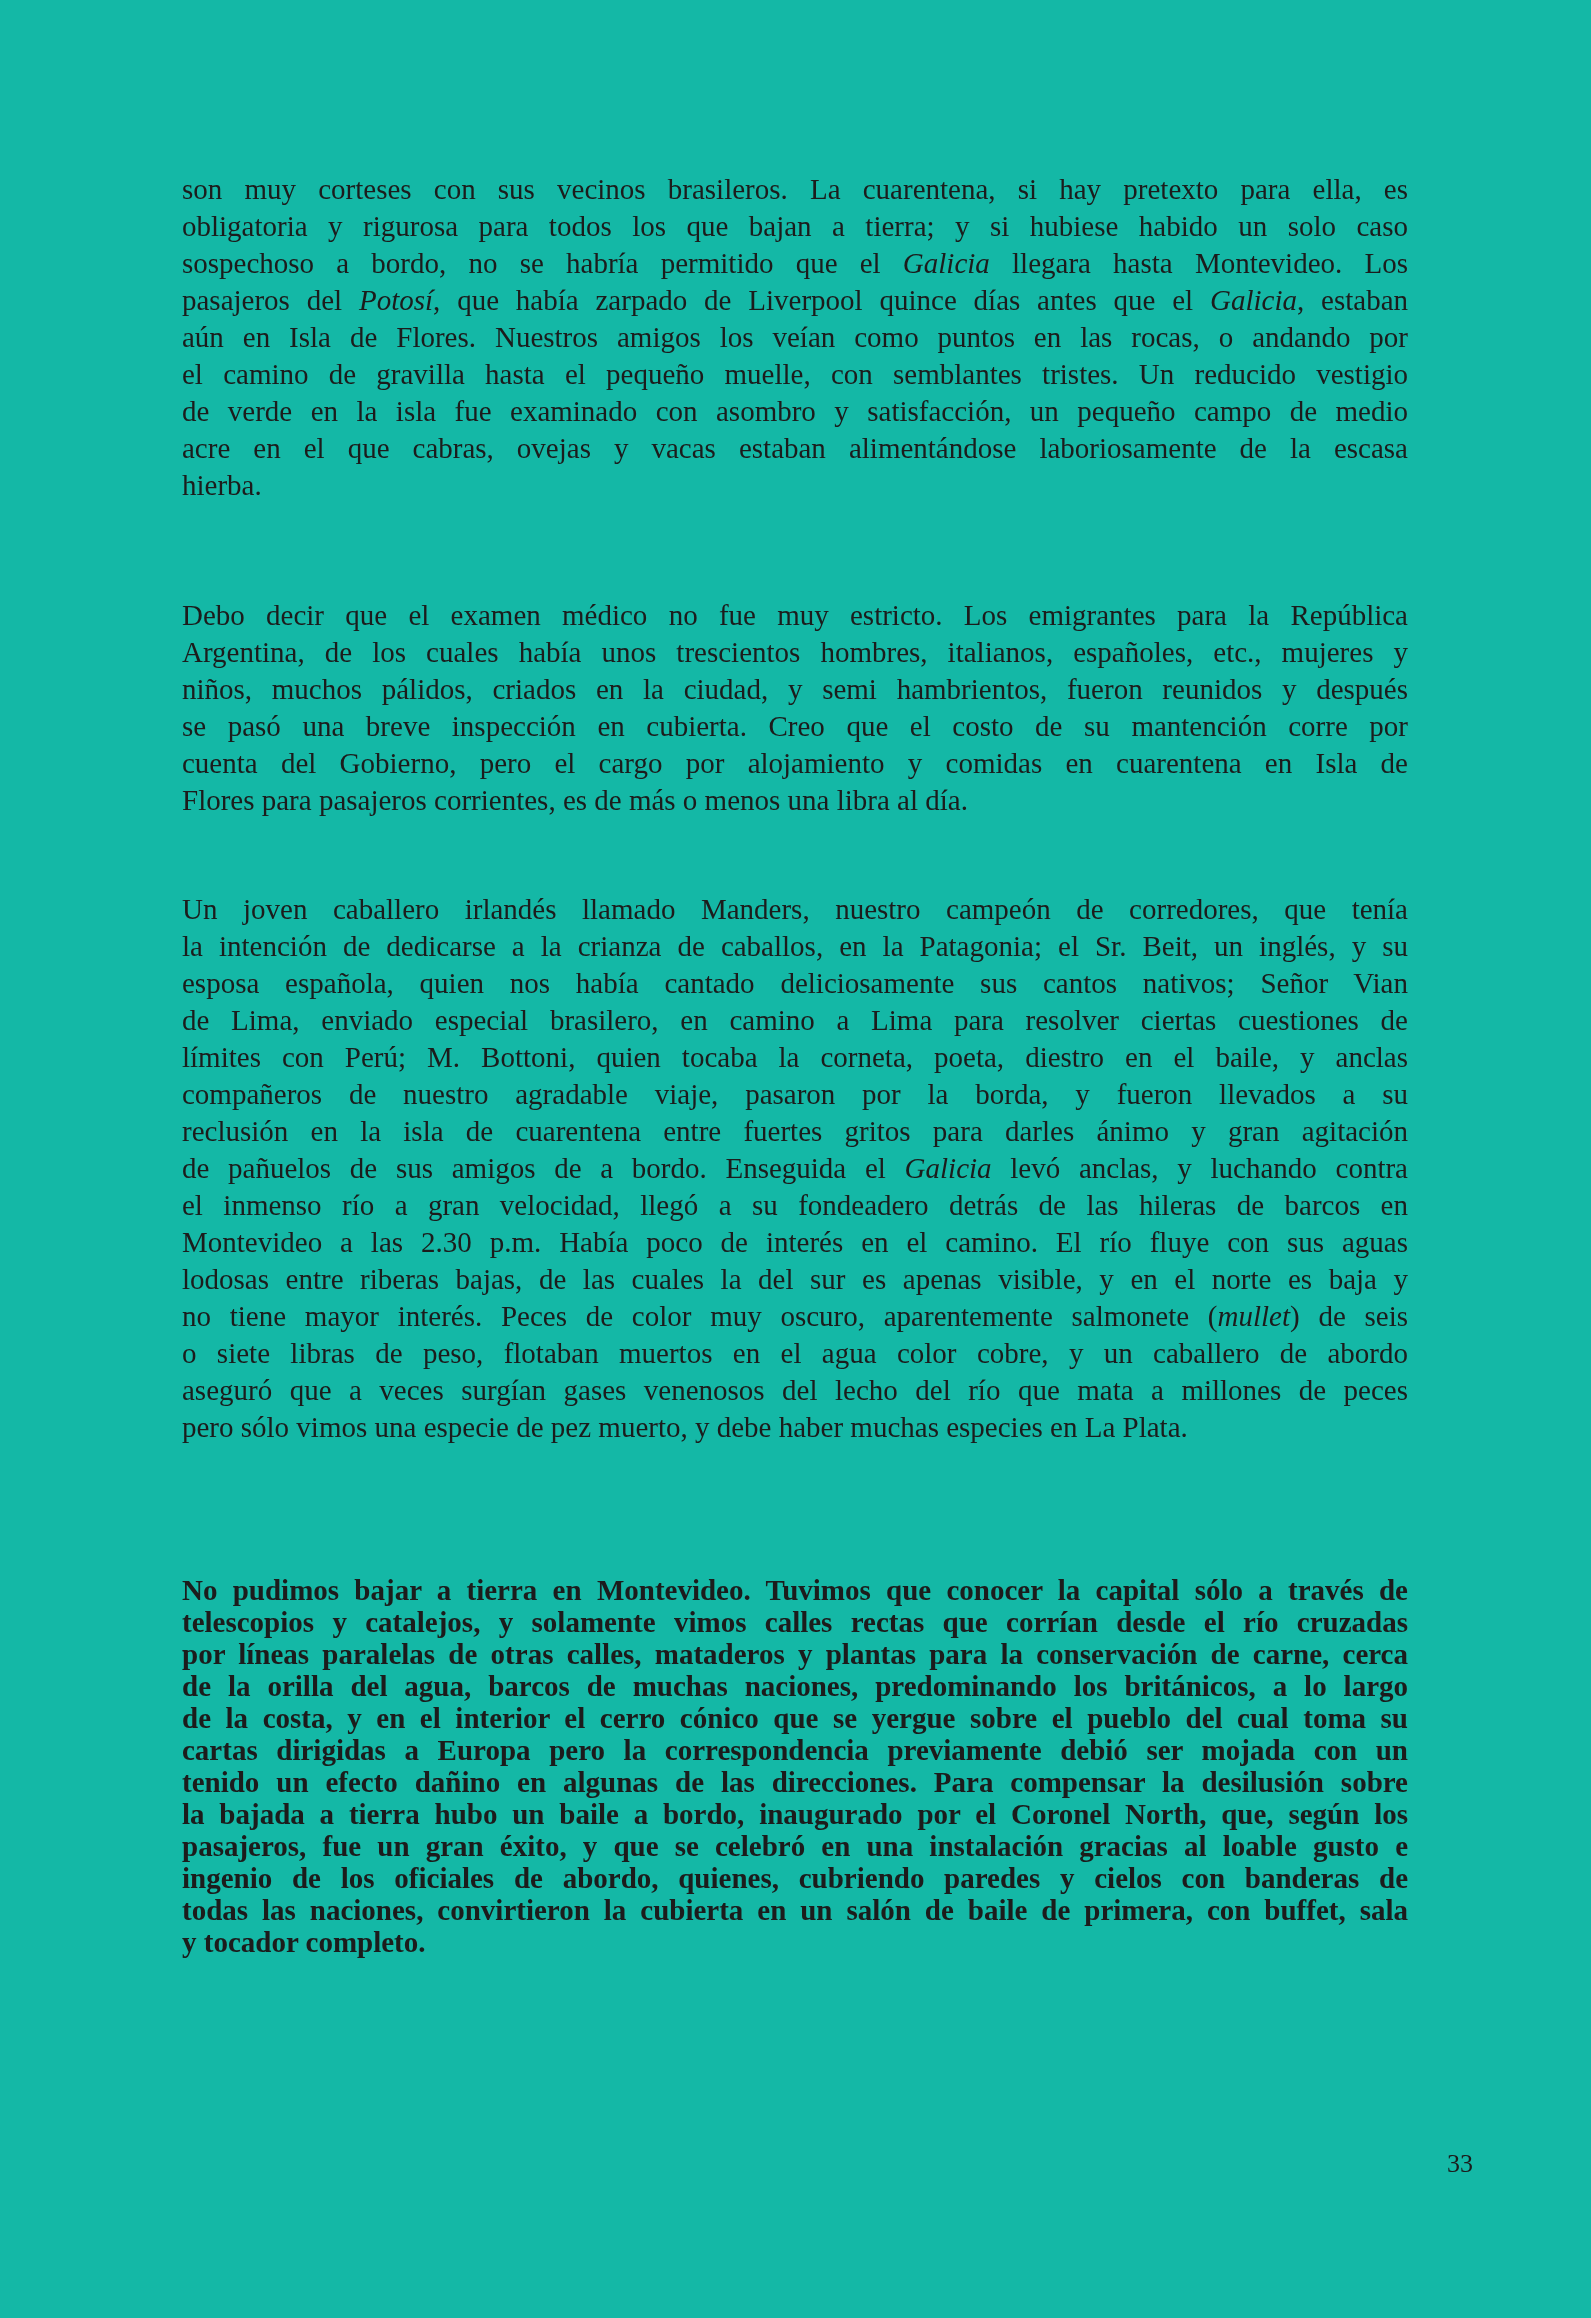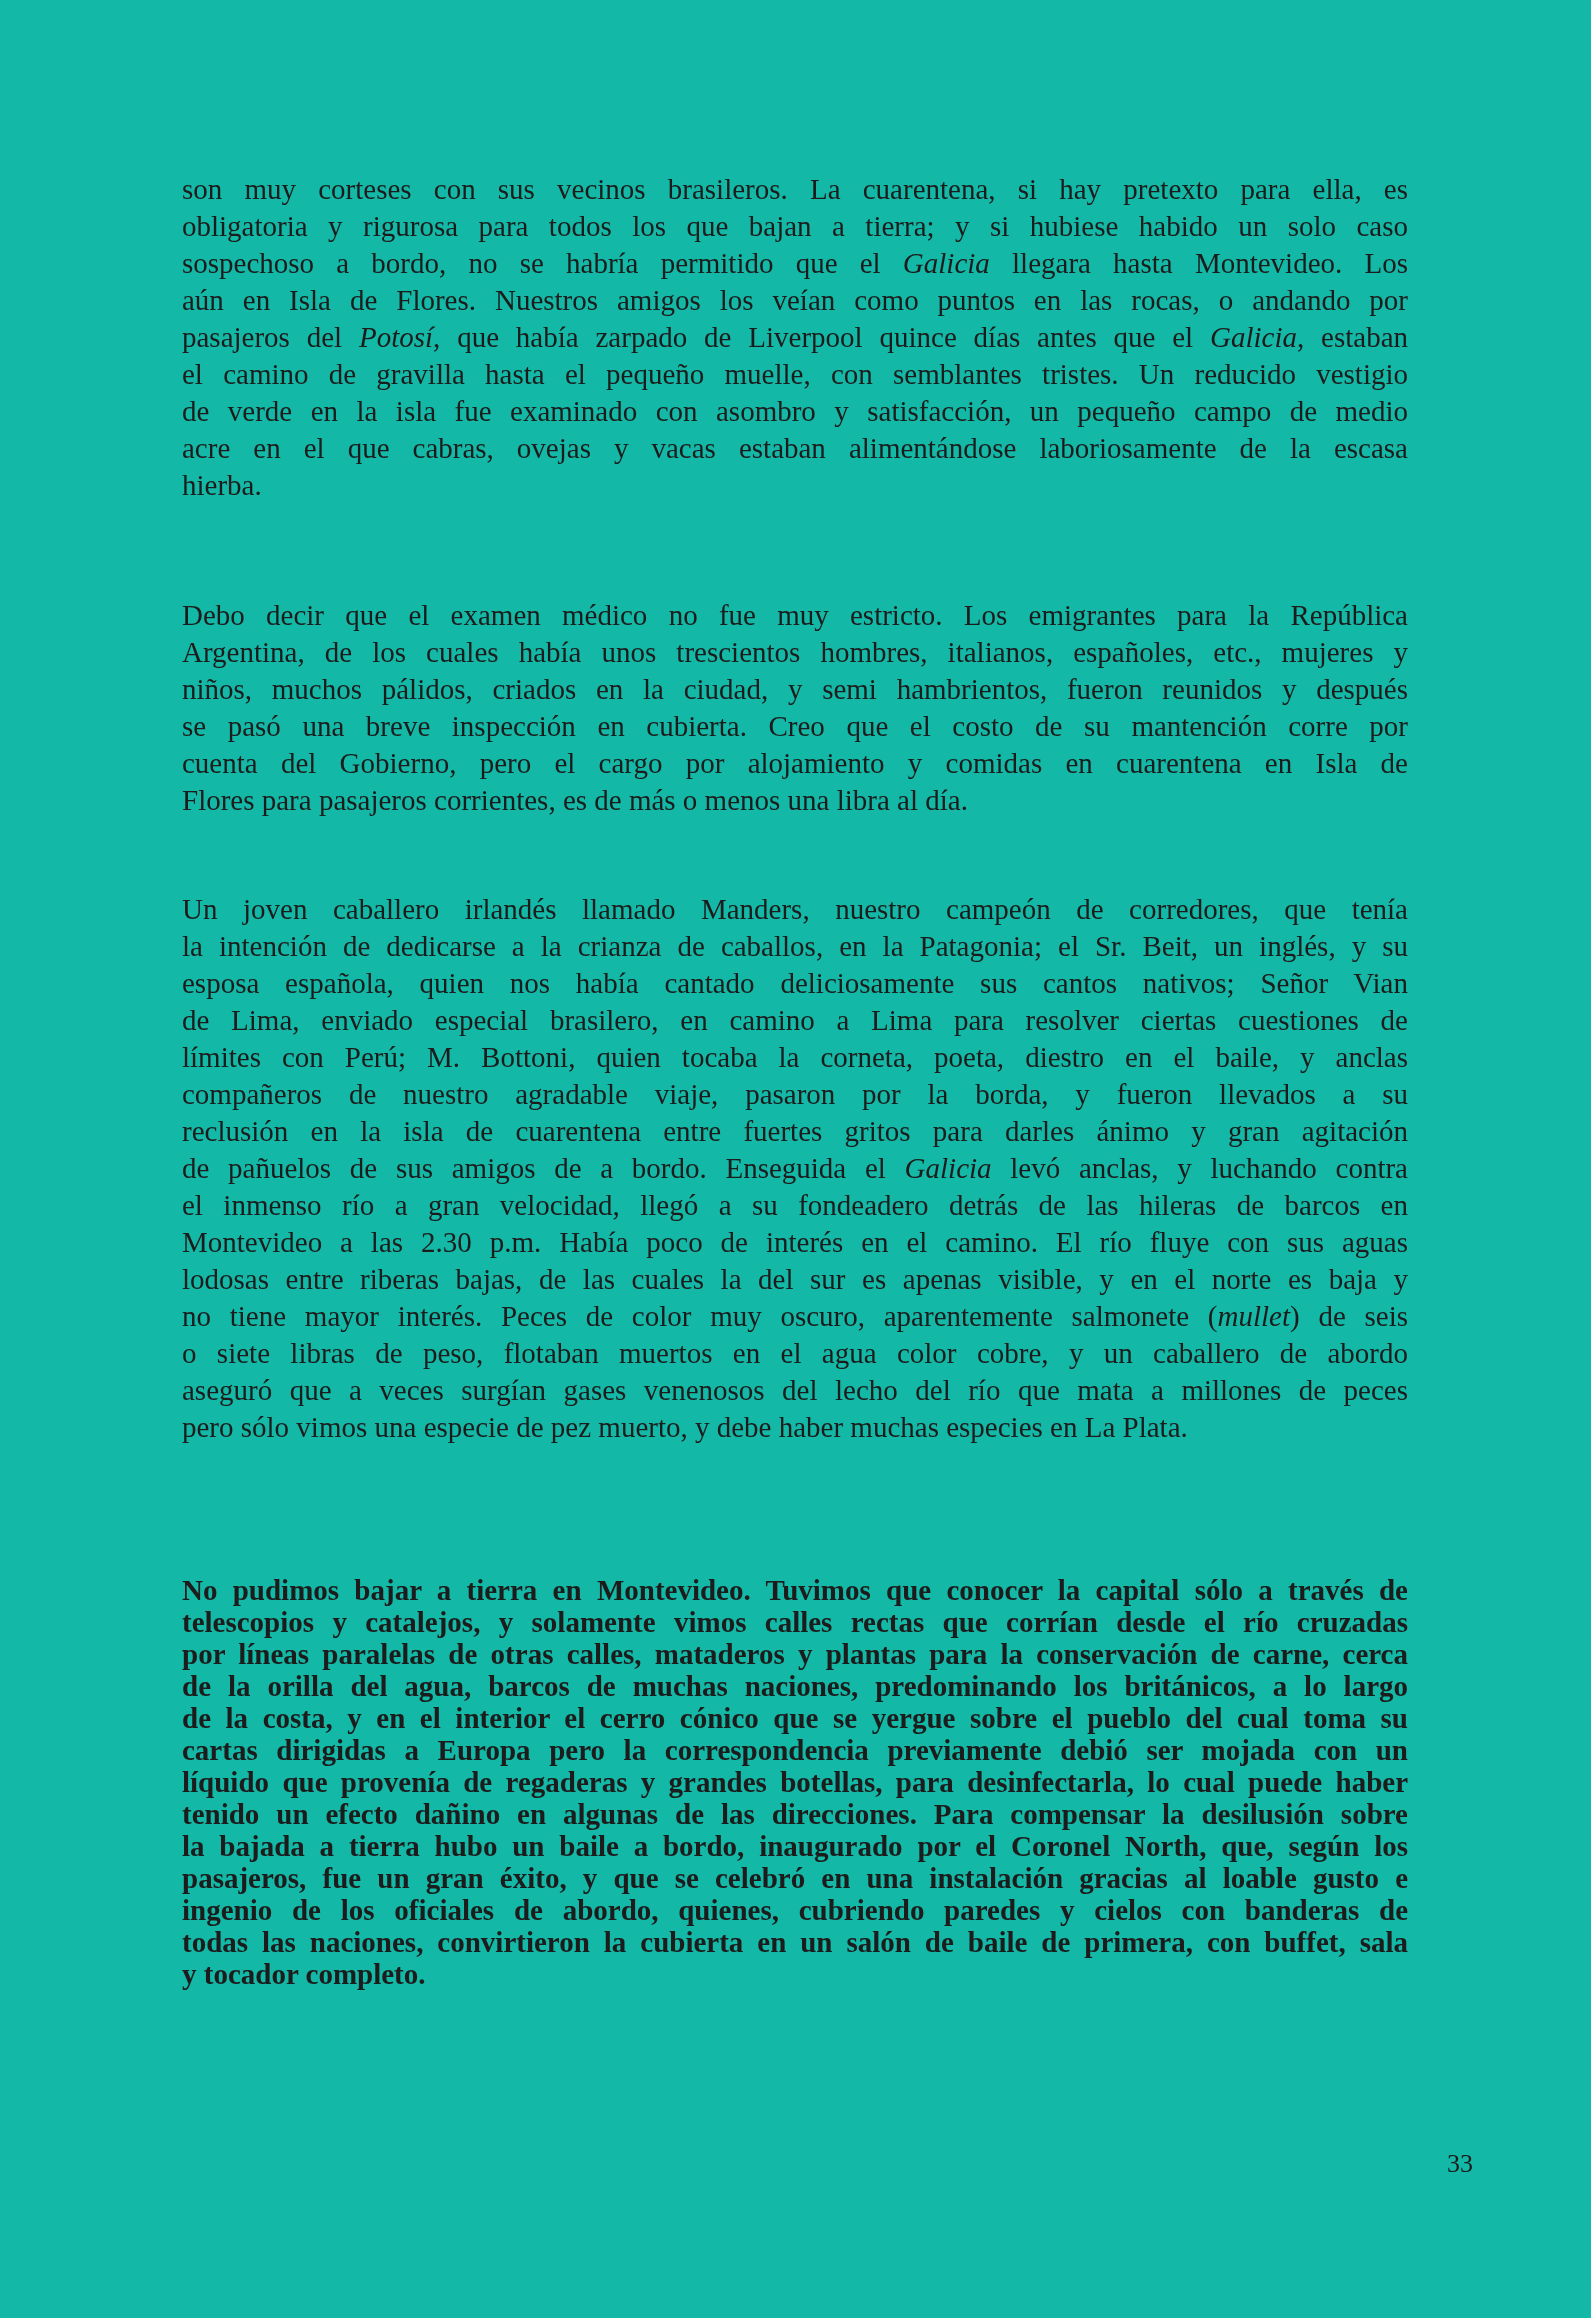--- a/index.html
+++ b/index.html
@@ -65,22 +65,22 @@
 </style>
 </head>
 <body>
 
 <div class="page">
   <div class="text-column">
     <p class="paragraph" id="p1">
         <span class="line"><span>son muy corteses con sus vecinos brasileros. La cuarentena, si hay pretexto para ella, es</span></span>
         <span class="line"><span>obligatoria y rigurosa para todos los que bajan a tierra; y si hubiese habido un solo caso</span></span>
         <span class="line"><span>sospechoso a bordo, no se habría permitido que el </span><em>Galicia</em><span> llegara hasta Montevideo. Los</span></span>
+        <span class="line"><span>pasajeros del </span><em>Potosí</em><span>, que había zarpado de Liverpool quince días antes que el </span><em>Galicia</em><span>, estaban</span></span>
         <span class="line"><span>aún en Isla de Flores. Nuestros amigos los veían como puntos en las rocas, o andando por</span></span>
-        <span class="line"><span>pasajeros del </span><em>Potosí</em><span>, que había zarpado de Liverpool quince días antes que el </span><em>Galicia</em><span>, estaban</span></span>
         <span class="line"><span>el camino de gravilla hasta el pequeño muelle, con semblantes tristes. Un reducido vestigio</span></span>
         <span class="line"><span>de verde en la isla fue examinado con asombro y satisfacción, un pequeño campo de medio</span></span>
         <span class="line"><span>acre en el que cabras, ovejas y vacas estaban alimentándose laboriosamente de la escasa</span></span>
         <span class="line last"><span>hierba.</span></span>
       </p>
     <p class="paragraph" id="p2">
         <span class="line"><span>Debo decir que el examen médico no fue muy estricto. Los emigrantes para la República</span></span>
         <span class="line"><span>Argentina, de los cuales había unos trescientos hombres, italianos, españoles, etc., mujeres y</span></span>
         <span class="line"><span>niños, muchos pálidos, criados en la ciudad, y semi hambrientos, fueron reunidos y después</span></span>
         <span class="line"><span>se pasó una breve inspección en cubierta. Creo que el costo de su mantención corre por</span></span>
@@ -104,21 +104,20 @@
         <span class="line"><span>aseguró  que a veces surgían gases venenosos del lecho del río que mata a millones de peces</span></span>
         <span class="line last"><span>pero sólo vimos una especie de pez muerto, y debe haber muchas especies en La Plata.</span></span>
       </p>
     <p class="paragraph tight" id="p4">
         <span class="line"><span>No pudimos bajar a tierra en Montevideo. Tuvimos que conocer la capital sólo a través de</span></span>
         <span class="line"><span>telescopios y catalejos, y solamente vimos calles rectas que corrían desde el río cruzadas</span></span>
         <span class="line"><span>por líneas paralelas de otras calles, mataderos y plantas para la conservación de carne, cerca</span></span>
         <span class="line"><span>de la orilla del agua, barcos de muchas naciones, predominando los británicos, a lo largo</span></span>
         <span class="line"><span>de la costa, y en el interior el cerro cónico que se yergue sobre el pueblo del cual toma su</span></span>
         <span class="line"><span>cartas dirigidas a Europa pero la correspondencia previamente debió  ser mojada con un</span></span>
-        <span class="line"><span>líquido que provenía de regaderas y grandes botellas, para desinfectarla, lo cual puede haber</span></span>
         <span class="line"><span>tenido un efecto dañino en algunas de las direcciones. Para compensar la desilusión sobre</span></span>
         <span class="line"><span>la bajada a tierra hubo un baile a bordo, inaugurado por el Coronel North, que, según los</span></span>
         <span class="line"><span>pasajeros, fue un gran éxito, y que se celebró  en una instalación gracias al loable gusto e</span></span>
         <span class="line"><span>ingenio de los oficiales de abordo, quienes, cubriendo paredes y cielos con banderas de</span></span>
         <span class="line"><span>todas las naciones, convirtieron la cubierta en un salón de baile de primera, con buffet, sala</span></span>
         <span class="line last"><span>y tocador completo.</span></span>
       </p>
   </div>
   <div class="page-number">33</div>
 </div>

